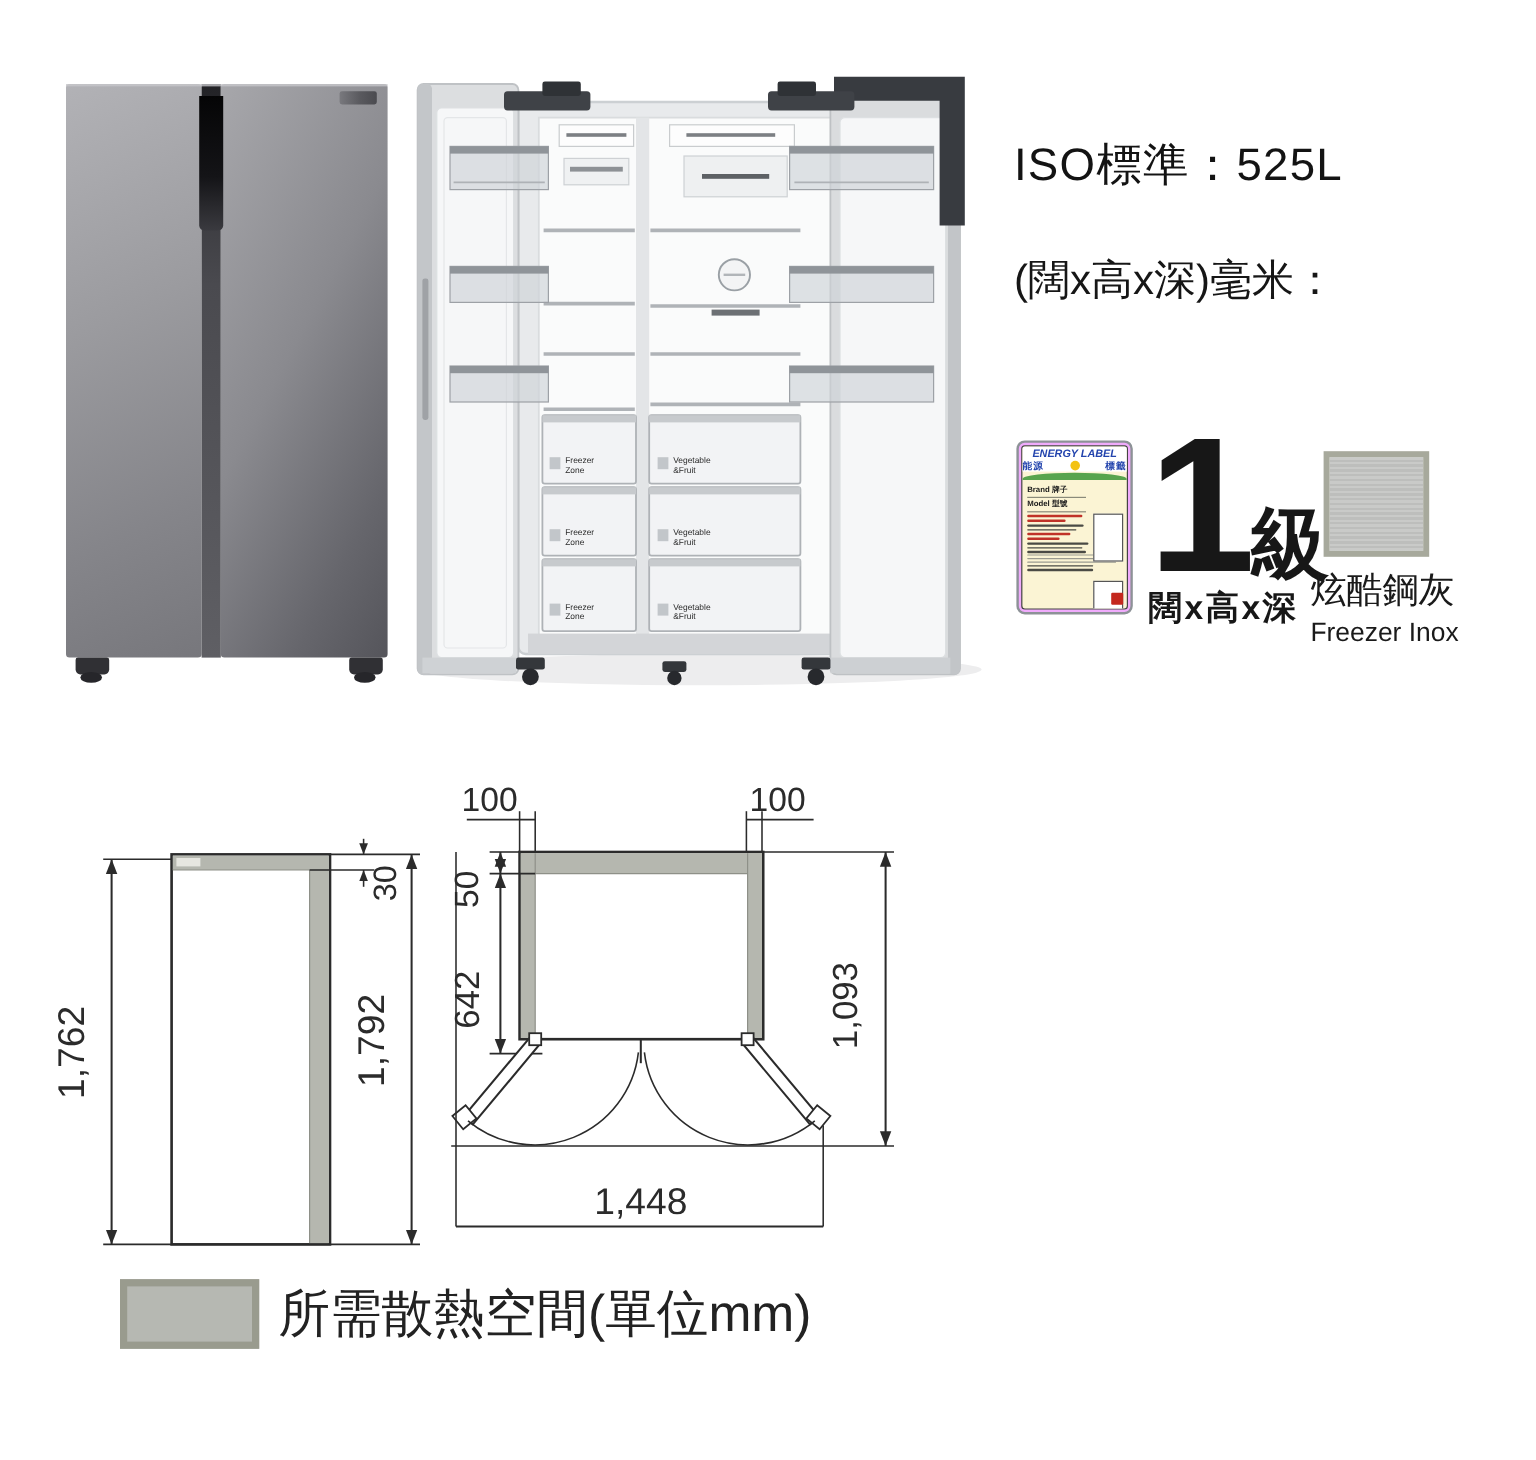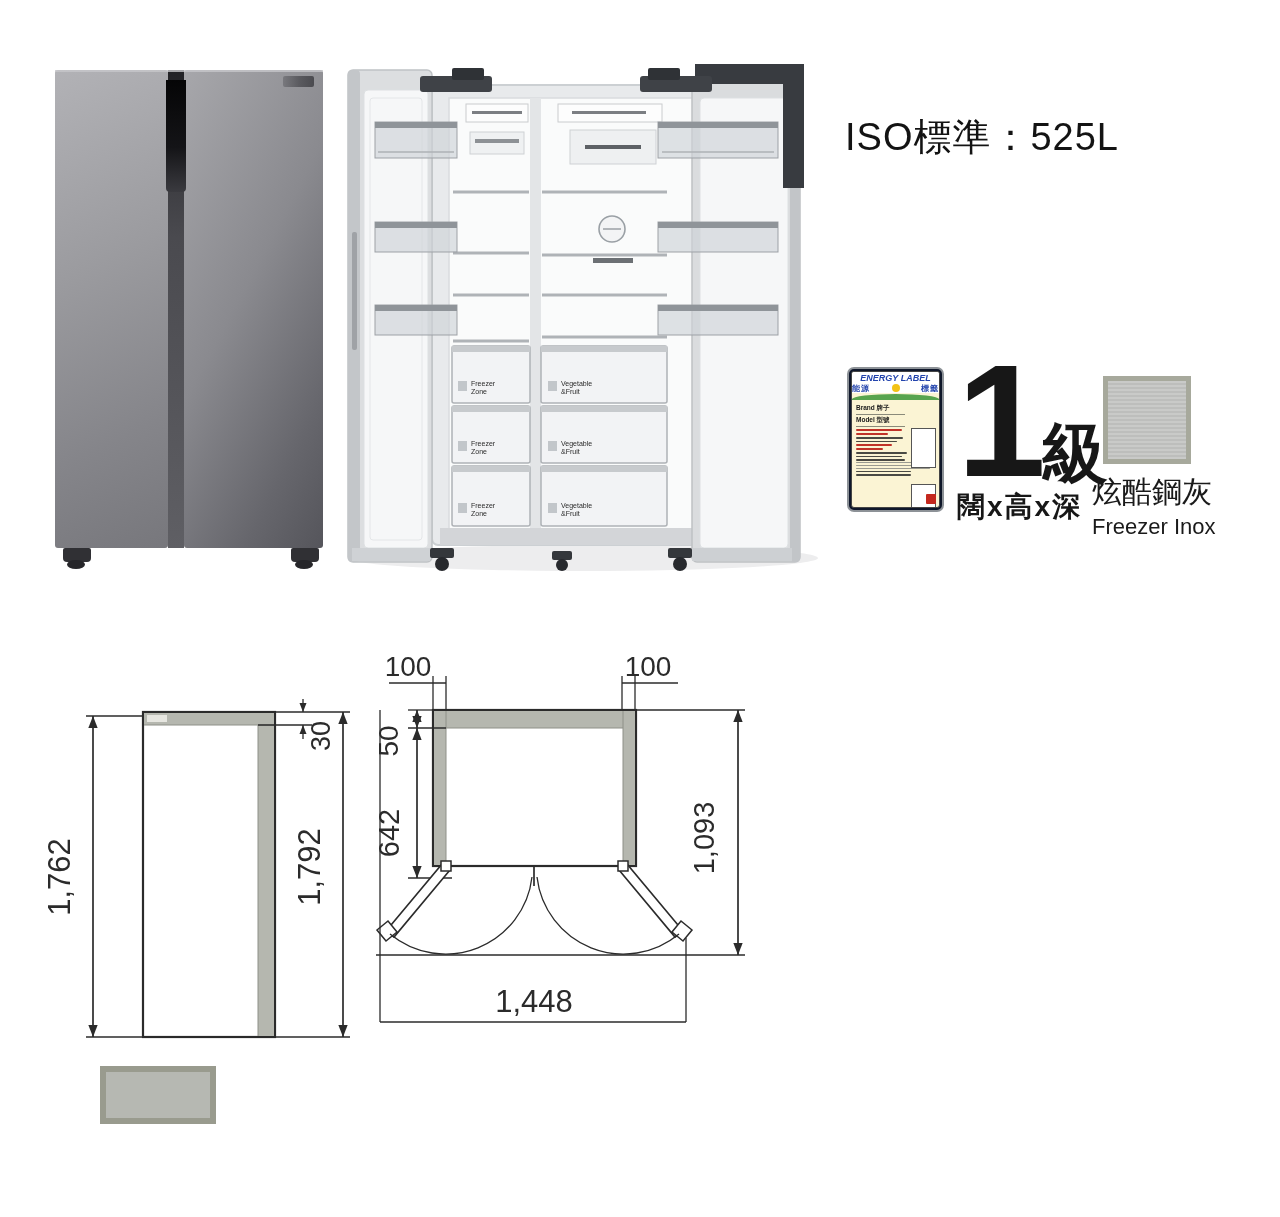--- a/index.html
+++ b/index.html
@@ -18,21 +18,21 @@
   .cf-topline{position:absolute;left:0;top:0;width:268px;height:2px;background:#c7c7cb;opacity:.8;}
   .cf-foot{position:absolute;width:28px;height:14px;background:#303034;border-radius:2px 2px 4px 4px;top:478px;}
   .cf-foot::after{content:"";position:absolute;left:4px;top:12px;width:18px;height:9px;background:#26262a;border-radius:50%;}
 
   
   .specs{left:845px;top:112px;width:420px;}
   .spec-iso{font-size:38px;letter-spacing:1px;color:#131313;}
   .spec-lines{margin-top:44px;font-size:35px;line-height:53px;color:#161616;}
 
   
-  .energy-label{left:847px;top:367px;width:97px;height:145px;background:#0f172a;border:2px solid #8d9297;border-radius:7px;padding:2px;box-sizing:border-box;}
+  .energy-label{left:847px;top:367px;width:97px;height:145px;background:#f0abfc;border:2px solid #8d9297;border-radius:7px;padding:2px;box-sizing:border-box;}
   .el-inner{width:100%;height:100%;border:1px solid #444;border-radius:3px;background:#fbf4d4;overflow:hidden;display:flex;flex-direction:column;box-sizing:border-box;}
   .el-head{background:#fff;text-align:center;padding-top:1px;}
   .el-title{font-size:9px;font-weight:bold;font-style:italic;color:#2344ad;white-space:nowrap;letter-spacing:0;}
   .el-subrow{display:flex;align-items:center;justify-content:space-between;gap:2px;height:10px;}
   .el-sub{font-size:8px;font-weight:bold;color:#2344ad;letter-spacing:1px;}
   .el-sun{width:8px;height:8px;border-radius:50%;background:#f3c214;}
   .el-hill{height:6px;background:#58a44e;border-radius:100% 100% 0 0/170% 170% 0 0;margin-top:1px;}
   .el-body{position:relative;flex:1;padding:3px 4px;}
   .el-row{font-size:6.5px;font-weight:bold;color:#1a1a1a;border-bottom:1px solid #8a8a7a;padding:1px 0;width:62%;}
   .bar{height:2px;margin-top:2px;border-radius:1px;}
@@ -214,20 +214,21 @@
       <rect x="552" y="551" width="20" height="9" rx="2"></rect>
         <circle cx="562" cy="565" r="6" fill="#27292d"></circle>
       <rect x="668" y="548" width="24" height="10" rx="2"></rect>
         <circle cx="680" cy="564" r="7" fill="#27292d"></circle>
     </g>
   </svg>
 
   <div class="abs specs">
     <div class="spec-iso">ISO標準：525L</div>
     <div class="spec-lines">
+      <div>(闊x高x深)毫米：</div>
     </div>
   </div>
 
   <div class="abs energy-label">
     <div class="el-inner">
       <div class="el-head">
         <div class="el-title">ENERGY LABEL</div>
         <div class="el-subrow">
           <span class="el-sub">能源</span>
           <span class="el-sun"></span>
@@ -352,15 +353,16 @@
 
     <line x1="376" y1="955" x2="745" y2="955" class="thin"></line>
     <line x1="380" y1="710" x2="380" y2="1022" class="thin"></line>
     <line x1="686" y1="938" x2="686" y2="1022" class="thin"></line>
     <line x1="380" y1="1022" x2="686" y2="1022" class="dim"></line>
     <text transform="translate(534,1012)" text-anchor="middle" font-size="31">1,448</text>
   </svg>
 
   <div class="abs legend">
     <div class="legend-swatch"></div>
+    <span class="legend-text">所需散熱空間(單位mm)</span>
   </div>
 
 </div>
 
 </body></html>

